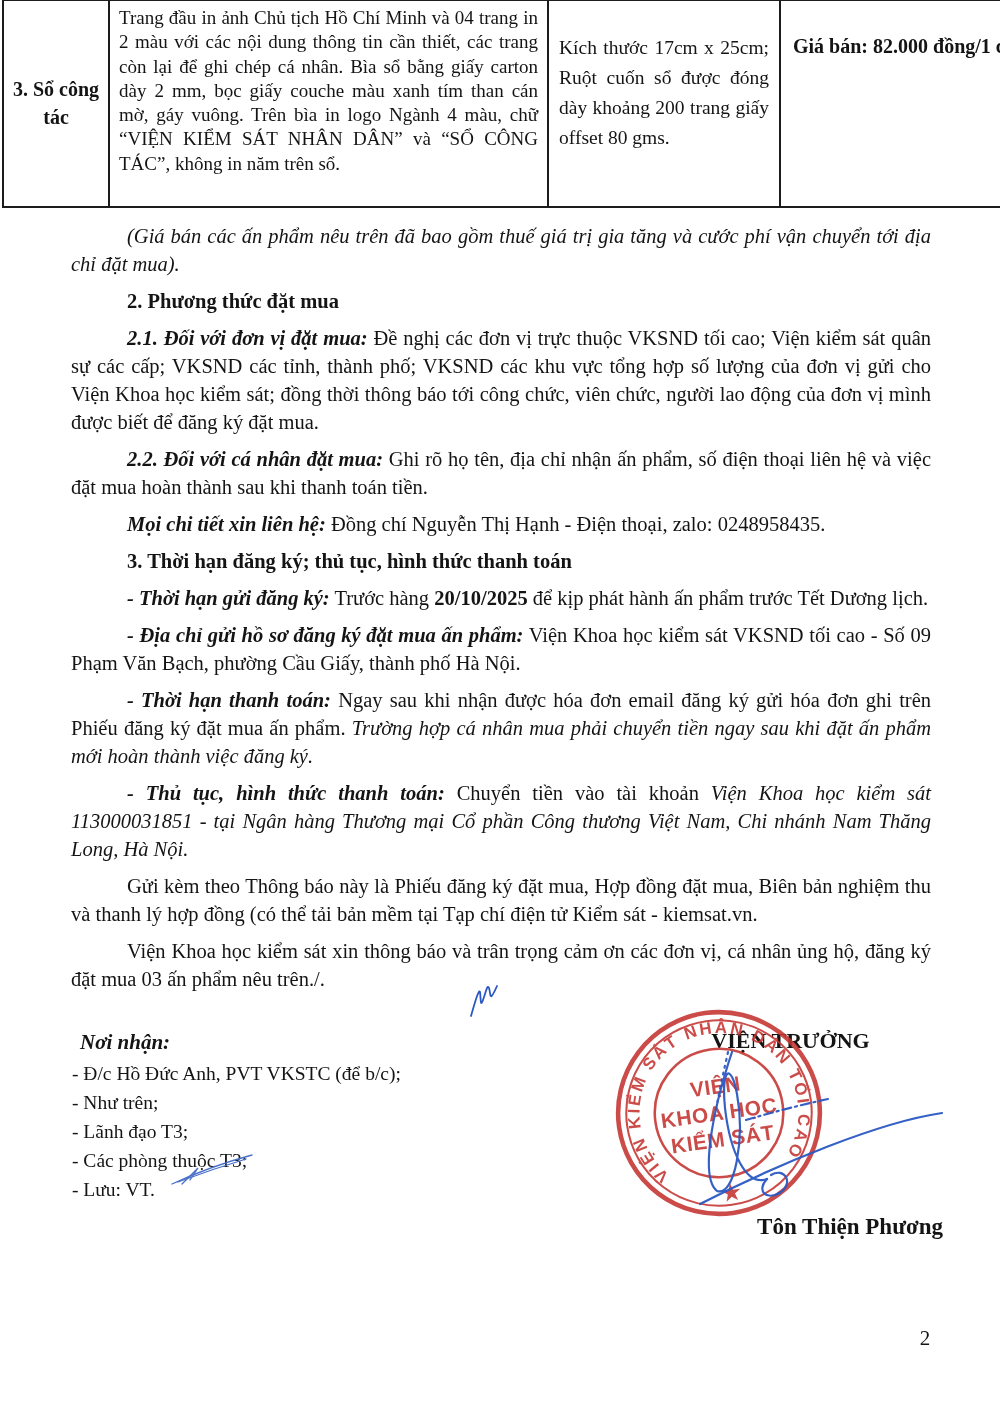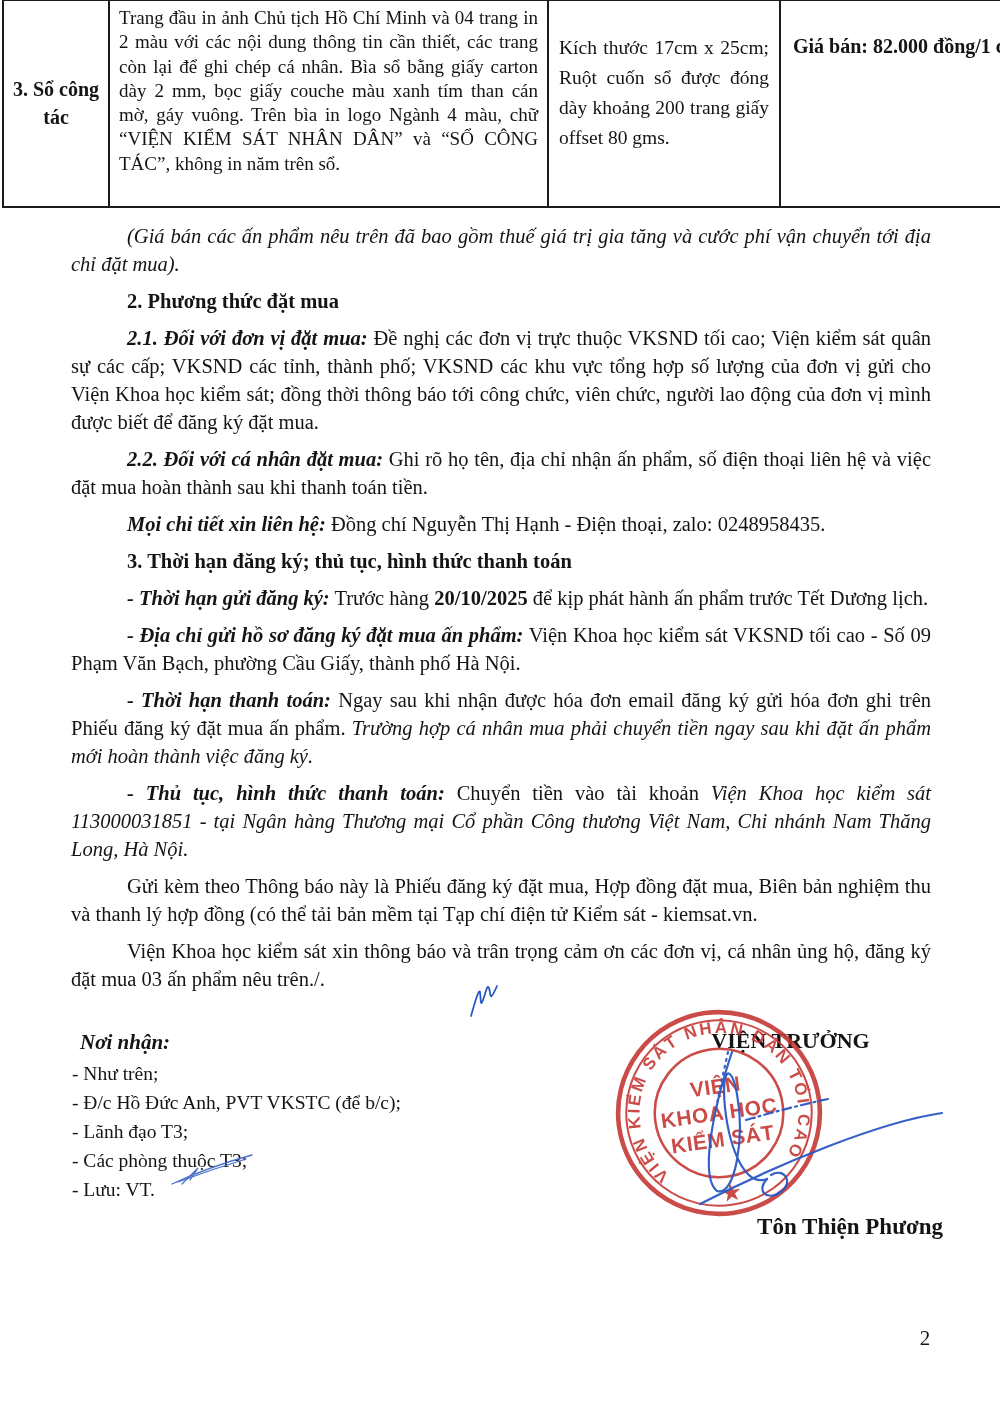--- a/index.html
+++ b/index.html
@@ -178,22 +178,22 @@
 
     <p class="para m6"><span class="bi">- Thủ tục, hình thức thanh toán:</span> <span>Chuyển tiền vào tài khoản</span> <span class="italic">Viện Khoa học kiểm sát 113000031851 - tại Ngân hàng Thương mại Cổ phần Công thương Việt Nam, Chi nhánh Nam Thăng Long, Hà Nội.</span></p>
 
     <p class="para m4">Gửi kèm theo Thông báo này là Phiếu đăng ký đặt mua, Hợp đồng đặt mua, Biên bản nghiệm thu và thanh lý hợp đồng (có thể tải bản mềm tại Tạp chí điện tử Kiểm sát - kiemsat.vn.</p>
 
     <p class="para">Viện Khoa học kiểm sát xin thông báo và trân trọng cảm ơn các đơn vị, cá nhân ủng hộ, đăng ký đặt mua 03 ấn phẩm nêu trên./.</p>
   </div>
 
   <div class="recipients">
     <p class="recipients-title">Nơi nhận:</p>
+    <p class="recipients-item">- Đ/c Hồ Đức Anh, PVT VKSTC (để b/c);</p>
     <p class="recipients-item">- Như trên;</p>
-    <p class="recipients-item">- Đ/c Hồ Đức Anh, PVT VKSTC (để b/c);</p>
     <p class="recipients-item">- Lãnh đạo T3;</p>
     <p class="recipients-item">- Các phòng thuộc T3;</p>
     <p class="recipients-item">- Lưu: VT.</p>
   </div>
 
   <div class="sig-title">VIỆN TRƯỞNG</div>
   <div class="sig-name">Tôn Thiện Phương</div>
 
   <svg class="stamp-svg" width="214" height="214" viewBox="0 0 210 210">
     <g transform="rotate(-8 105 105)" stroke="#c43330" fill="none" opacity="0.88">

